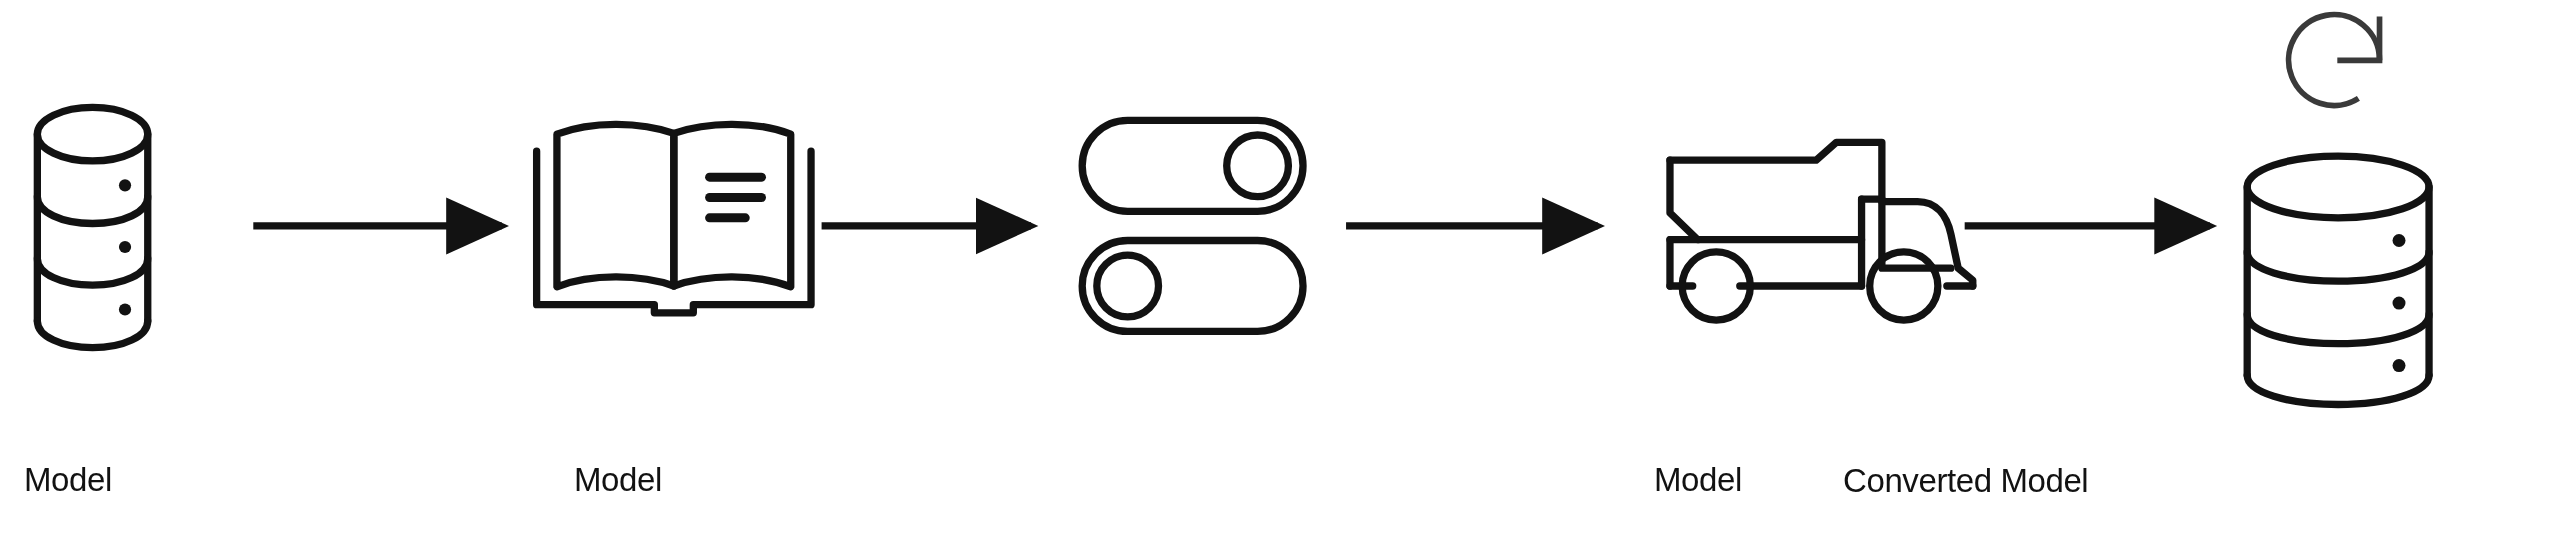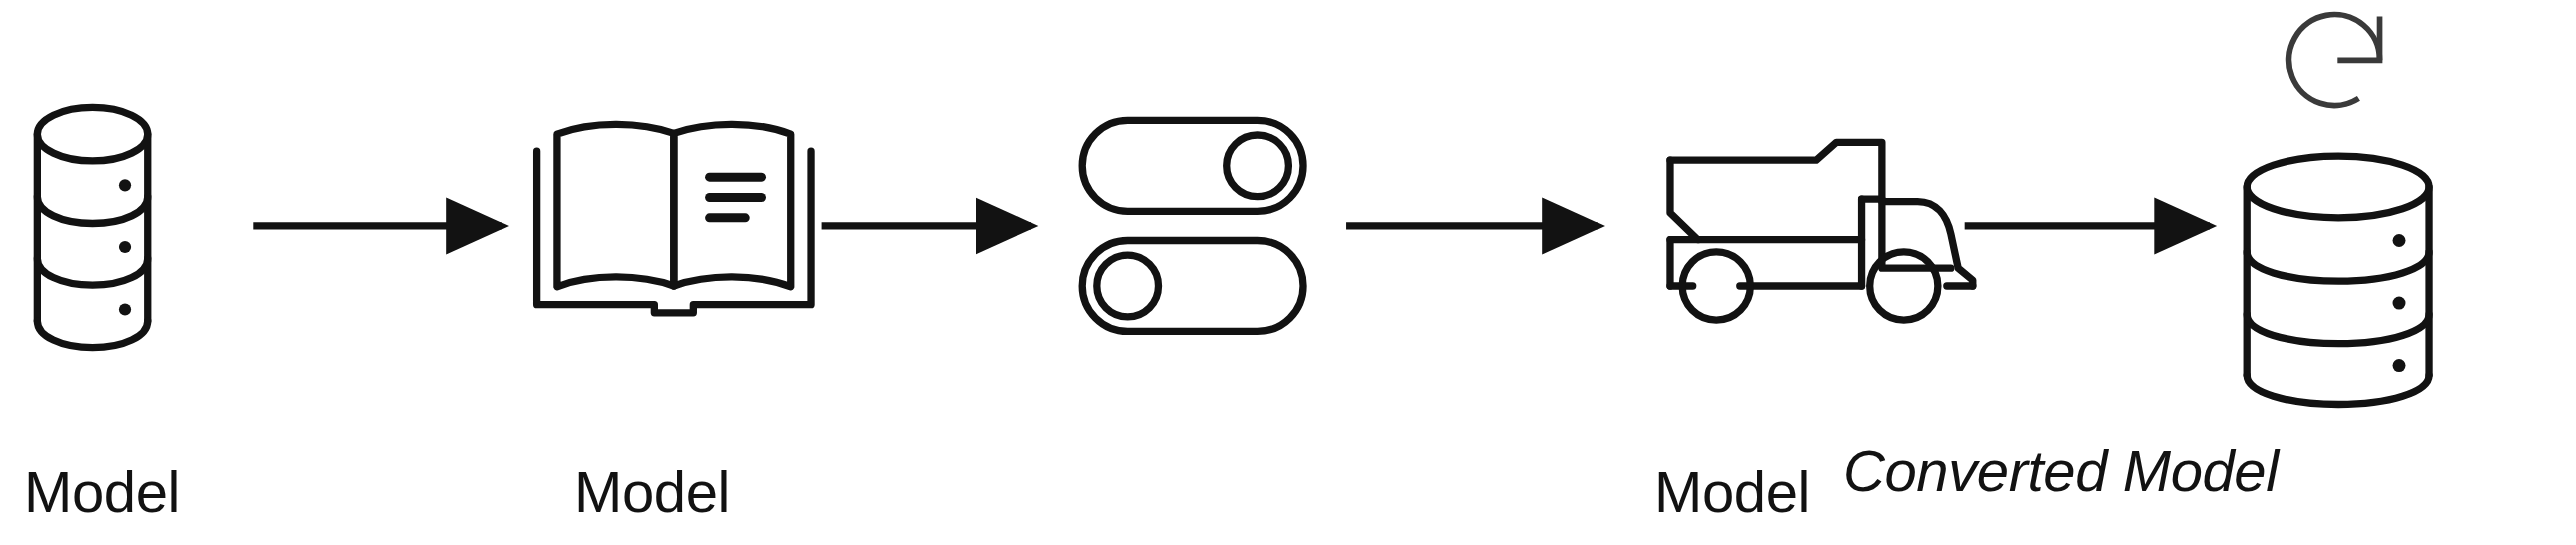--- a/index.html
+++ b/index.html
@@ -22,32 +22,32 @@
     inset: 0;
   }
   .stage svg {
     display: block;
     width: 2576px;
     height: 546px;
   }
   .node-label {
     position: absolute;
     font-family: "Liberation Sans", sans-serif;
-    font-size: 58px;
+    font-size: 33px;
     font-weight: 400;
     color: #121212;
     letter-spacing: -0.4px;
     white-space: nowrap;
     line-height: 1;
   }
   .lbl-model        { left: 24px;   top: 463px; }
   .lbl-parser       { left: 574px;  top: 463px; }
   .lbl-converter    { left: 1062px; top: 463px; }
   .lbl-dumper       { left: 1654px; top: 463px; }
-  .lbl-convmodel    { left: 1843px; top: 442px; font-style: italic; }
+  .lbl-convmodel    { left: 1843px; top: 464px; }
 </style>
 </head>
 <body>
 
 <div id="canvas">
 
   <div class="stage">
     <svg viewBox="0 0 3173 672" xmlns="http://www.w3.org/2000/svg">
       <defs>
         <marker id="arrowhead" markerWidth="9" markerHeight="9" refX="7.6" refY="4.5" orient="auto" markerUnits="strokeWidth">

